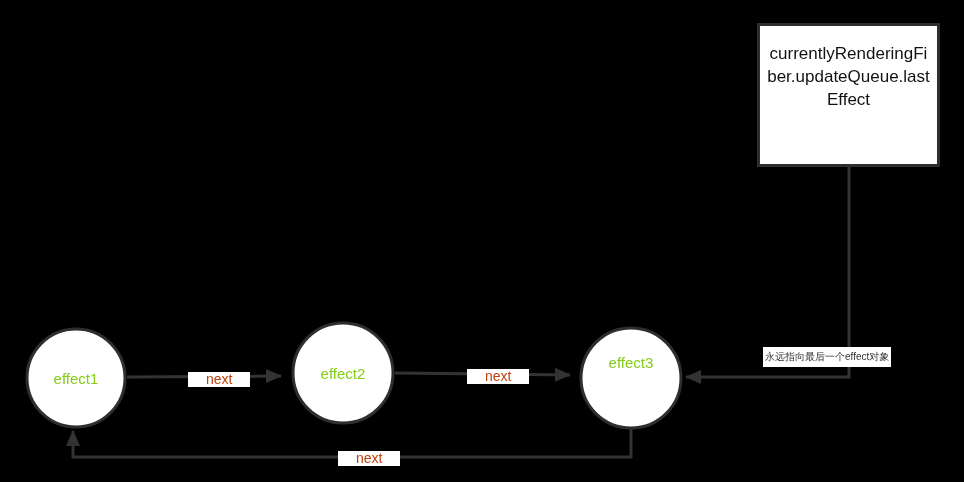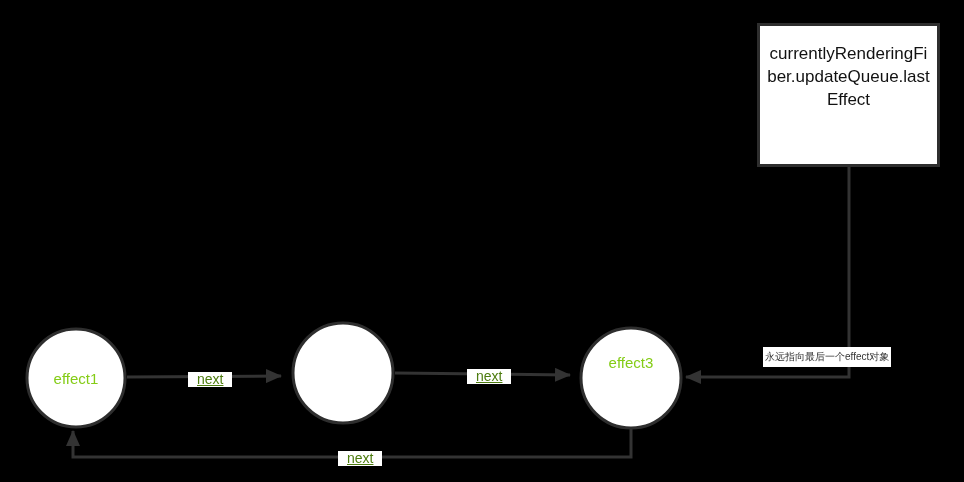--- a/index.html
+++ b/index.html
@@ -17,22 +17,22 @@
     text-align:center;padding:16px 5px;
   }
   .pointer-box-label{
     font-size:17px;line-height:23px;color:#121212;word-break:break-all;
   }
   .node-label{
     position:absolute;display:flex;align-items:center;justify-content:center;
     font-size:15px;color:#84cc16;
   }
   .edge-chip{
-    position:absolute;background:#ffffff;color:#4d7c0f;
-    font-size:14px;line-height:15px;padding:0 9px;white-space:nowrap;text-decoration:underline;
+    position:absolute;background:#ffffff;color:#c2410c;
+    font-size:14px;line-height:15px;padding:0 18px;white-space:nowrap;
   }
   .annotation{
     position:absolute;background:#ffffff;color:#333333;
     font-size:10px;line-height:20px;padding:0 2px;white-space:nowrap;
   }
 </style>
 </head>
 <body>
 
 <div class="stage">
@@ -52,20 +52,21 @@
     <circle class="node" cx="76" cy="378" r="49"></circle>
     <circle class="node" cx="343" cy="373" r="50"></circle>
     <circle class="node" cx="631" cy="378" r="50"></circle>
   </svg>
 
   <div class="pointer-box">
     <div class="pointer-box-label">currentlyRenderingFiber.updateQueue.lastEffect</div>
   </div>
 
   <div class="node-label" style="left:26px;top:328px;width:100px;height:100px;">effect1</div>
+  <div class="node-label" style="left:293px;top:323px;width:100px;height:100px;">effect2</div>
   <div class="node-label" style="left:581px;top:312px;width:100px;height:100px;">effect3</div>
 
   <div class="edge-chip" style="left:188px;top:372px;">next</div>
   <div class="edge-chip" style="left:467px;top:369px;">next</div>
   <div class="edge-chip" style="left:338px;top:451px;">next</div>
 
   <div class="annotation" style="left:763px;top:347px;">永远指向最后一个effect对象</div>
 
 </div>
 

